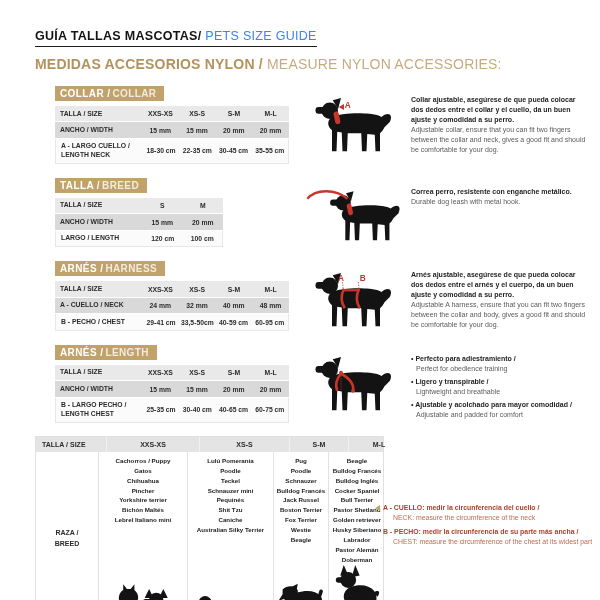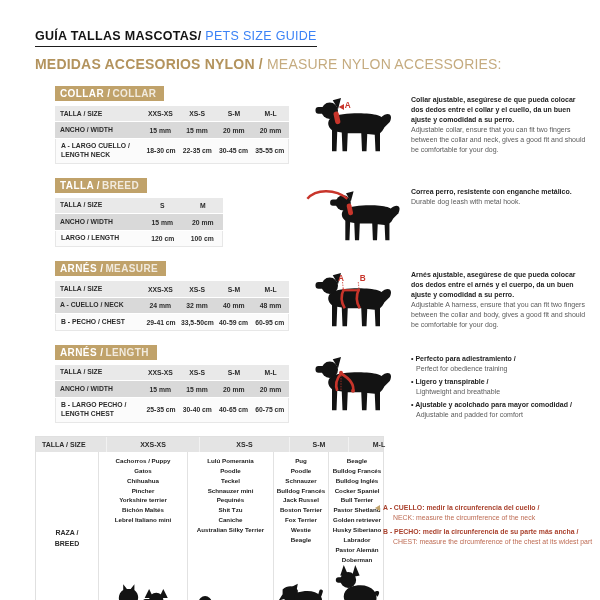--- a/index.html
+++ b/index.html
@@ -191,21 +191,21 @@
     <div class="desc">
       <div class="des">Correa perro, resistente con enganche metálico.</div>
       <div class="den">Durable dog leash with metal hook.</div>
     </div>
   </div>
 
   
   <div class="section">
     <div class="sec-left">
       <div class="badge">
-        <span class="b-es">ARNÉS /</span><span class="b-en">MEASURE</span>
+        <span class="b-es">ARNÉS /</span><span class="b-en">HARNESS</span>
       </div>
       <div class="tbl">
         <div class="trow r0">
           <div class="tlabel">TALLA / SIZE</div>
           <div class="tvals">
               <div>XXS-XS</div>
               <div>XS-S</div>
               <div>S-M</div>
               <div>M-L</div>
             </div>

